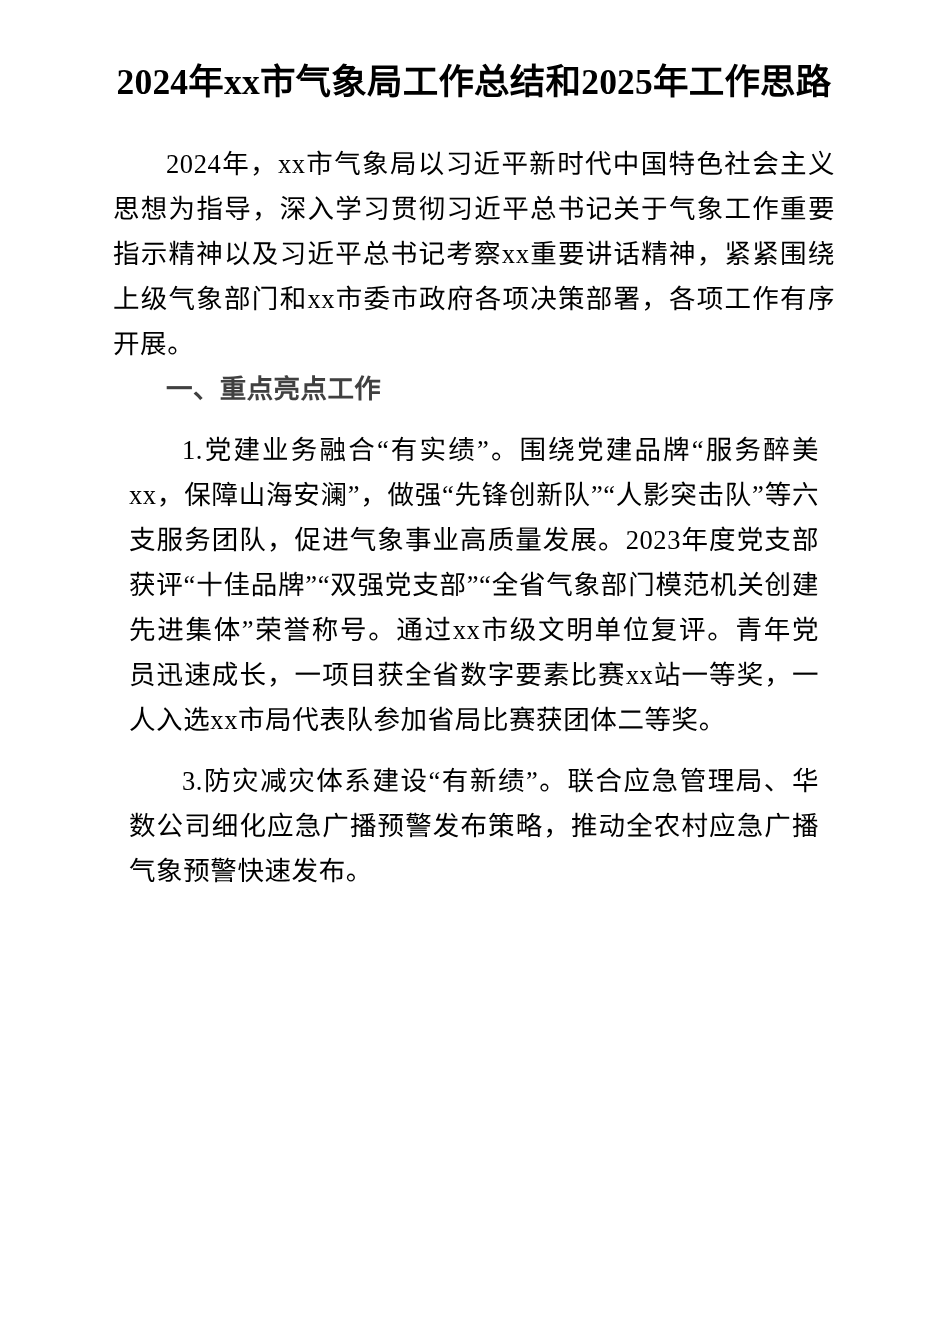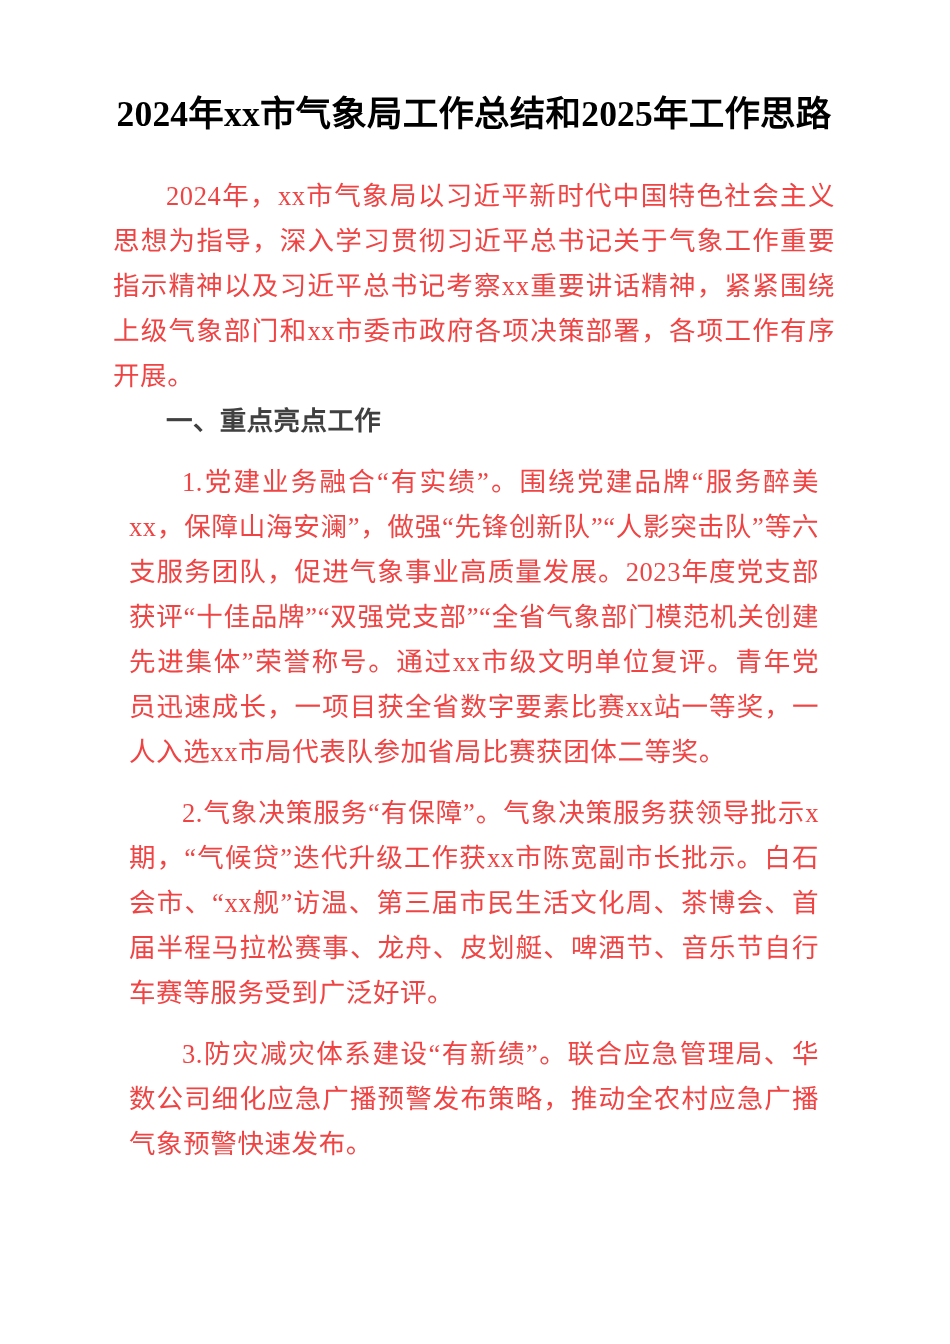--- a/index.html
+++ b/index.html
@@ -29,29 +29,29 @@
   
   .doc-title {
     font-family: "Liberation Serif", "DejaVu Serif", serif;
     font-weight: bold;
     font-size: 35.5px;
     line-height: 52px;
     color: #000000;
     text-align: center;
     letter-spacing: 0.2px;
     margin: 0;
-    padding-top: 88px;
+    padding-top: 56px;
   }
 
   
   .para {
     font-family: "Liberation Serif", "DejaVu Serif", serif;
     font-size: 26.5px;
     line-height: 45px;
-    color: #ef4444;
+    color: #000000;
     text-align: justify;
     text-justify: inter-ideograph;
     text-indent: 2em;
     margin: 0;
     letter-spacing: 0.6px;
   }
 
   .para.first-para {
     margin-top: 34px;
   }
@@ -85,19 +85,18 @@
     <div class="page-body">
 
       <h1 class="doc-title">2024年xx市气象局工作总结和2025年工作思路</h1>
 
       <p class="para first-para">2024年，xx市气象局以习近平新时代中国特色社会主义思想为指导，深入学习贯彻习近平总书记关于气象工作重要指示精神以及习近平总书记考察xx重要讲话精神，紧紧围绕上级气象部门和xx市委市政府各项决策部署，各项工作有序开展。</p>
 
       <h2 class="section-heading">一、重点亮点工作</h2>
 
       <p class="para numbered">1.党建业务融合“有实绩”。围绕党建品牌“服务醉美xx，保障山海安澜”，做强“先锋创新队”“人影突击队”等六支服务团队，促进气象事业高质量发展。2023年度党支部获评“十佳品牌”“双强党支部”“全省气象部门模范机关创建先进集体”荣誉称号。通过xx市级文明单位复评。青年党员迅速成长，一项目获全省数字要素比赛xx站一等奖，一人入选xx市局代表队参加省局比赛获团体二等奖。</p>
 
-      <p class="para numbered">2.气象决策服务“有保障”。气象决策服务获领导批示x期，“气候贷”迭代升级工作获xx市陈宽副市长批示。白石会市、“xx舰”访温、第三届市民生活文化周、茶博会、首届半程马拉松赛事、龙舟、皮划艇、啤酒节、音乐节自行车赛等服务受到广泛好评。</p>
 
       <p class="para numbered">3.防灾减灾体系建设“有新绩”。联合应急管理局、华数公司细化应急广播预警发布策略，推动全农村应急广播气象预警快速发布。</p>
 
     </div>
   </div>
 </div>
 
 </body></html>

